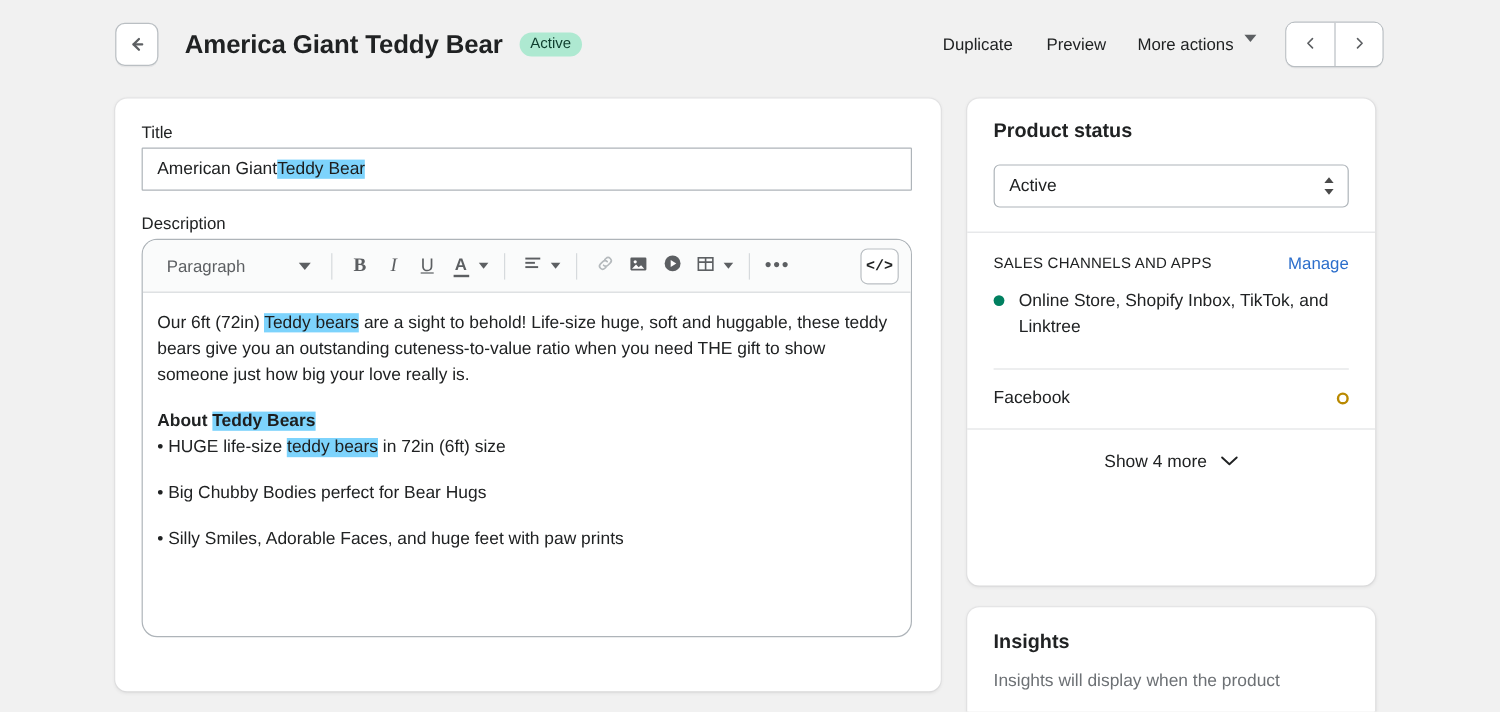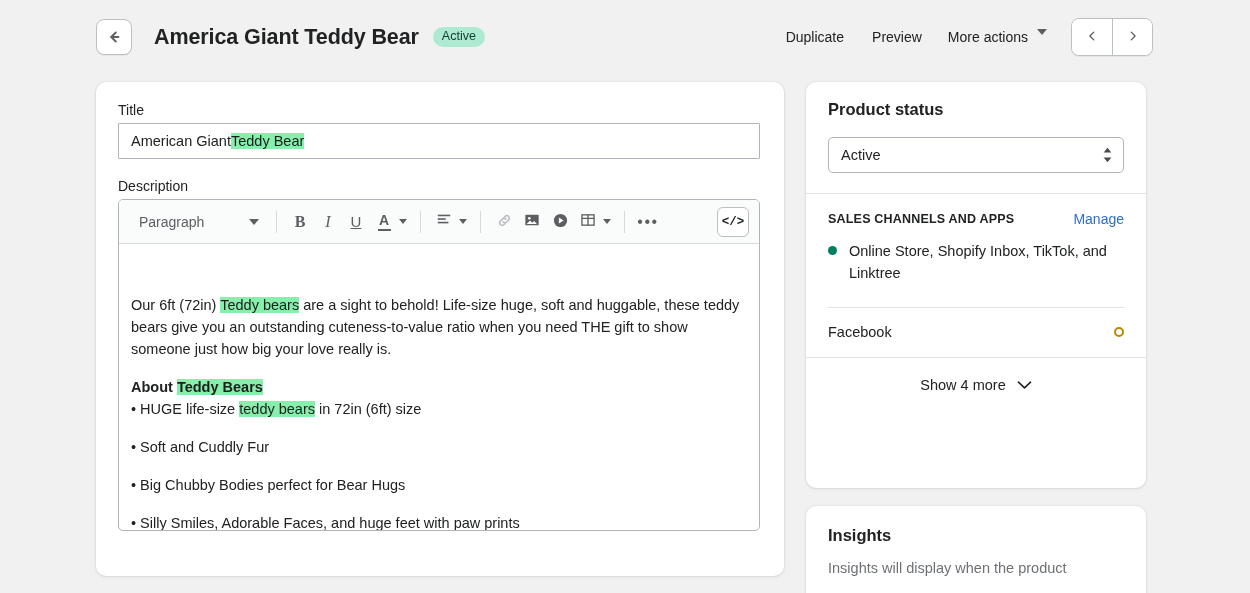--- a/index.html
+++ b/index.html
@@ -71,27 +71,27 @@
     position: absolute; left: 96px; top: 82px; width: 688px; height: 494px;
     padding: 20px 22px;
   }
   .field-label { font-size: 14px; color: #202223; margin-bottom: 5px; }
 
   .text-input {
     width: 642px; height: 36px; border: 1px solid #aeb4b9; border-radius: 1px;
     background: #fff; display: flex; align-items: center; padding: 0 12px;
     font-size: 14.5px; color: #202223; overflow: hidden; white-space: nowrap;
   }
-  .hl { background: #86efac; color: #1d1d1d; }
+  .hl { background: #7dd3fc; color: #1d1d1d; }
 
   .desc-label { margin-top: 19px; }
 
   .editor {
-    width: 642px; height: 332px; border: 1px solid #aeb4b9; border-radius: 5px;
-    background: #fff; overflow: hidden; display: flex; flex-direction: column; gap: 36px;
+    width: 642px; height: 332px; border: 1px solid #aeb4b9; border-radius: 13px;
+    background: #fff; overflow: hidden; display: flex; flex-direction: column;
   }
   .toolbar {
     height: 44px; flex: none; background: #fafbfb; border-bottom: 1px solid #d6dadd;
     display: flex; align-items: center; padding: 0 10px; gap: 0;
   }
   .para-select {
     display: flex; align-items: center; justify-content: space-between;
     width: 138px; height: 30px; padding: 0 8px 0 10px;
     font-size: 14px; color: #5c5f62; cursor: pointer; background: none; border: none;
     font-family: inherit;
@@ -141,21 +141,21 @@
     padding: 0 12px; font-size: 14.5px; color: #202223; cursor: pointer;
   }
   .select-arrows {
     position: absolute; right: 11px; top: 50%; transform: translateY(-50%);
     display: flex; flex-direction: column; gap: 3px;
   }
   .divider { height: 1px; background: #e1e3e5; }
   .channels { padding: 17px 22px 6px; }
   .ch-head { display: flex; align-items: center; justify-content: space-between; }
   .ch-head-label {
-    font-size: 12.5px; font-weight: 700; letter-spacing: 0.2px; color: #202223;
+    font-size: 12.5px; font-weight: 400; letter-spacing: 0.2px; color: #202223;
   }
   .manage-link { font-size: 14px; color: #2c6ecb; cursor: pointer; }
   .ch-row { display: flex; align-items: flex-start; margin-top: 13px; }
   .dot-green {
     width: 9px; height: 9px; border-radius: 50%; background: #008060;
     margin-top: 6px; margin-right: 12px; flex: none;
   }
   .ch-text { font-size: 14.5px; line-height: 22px; color: #202223; }
   .ch-sep { height: 1px; background: #e1e3e5; margin: 17px 22px 0; }
   .fb-row {
@@ -301,21 +301,20 @@
         <button class="tb-btn">
           <span class="dots">•••</span>
         </button>
         <button class="code-btn">&lt;/&gt;</button>
       </div>
 
       <div class="editor-body">
         <p><span>Our 6ft (72in) </span><span class="hl">Teddy bears</span><span> are a sight to behold! Life-size huge, soft and huggable, these teddy bears give you an outstanding cuteness-to-value ratio when you need THE gift to show someone just how big your love really is.</span></p>
         <p class="about"><span>About </span><span class="hl">Teddy Bears</span></p>
         <p class="bullet"><span>• HUGE life-size </span><span class="hl">teddy bears</span><span> in 72in (6ft) size</span></p>
-        <p class="bullet">• Soft and Cuddly Fur</p>
         <p class="bullet">• Big Chubby Bodies perfect for Bear Hugs</p>
         <p class="bullet">• Silly Smiles, Adorable Faces, and huge feet with paw prints</p>
 
       </div>
     </div>
   </div>
 
   <div class="card side-card-1">
     <div class="side-sec">
       <h2 class="side-title">Product status</h2>

